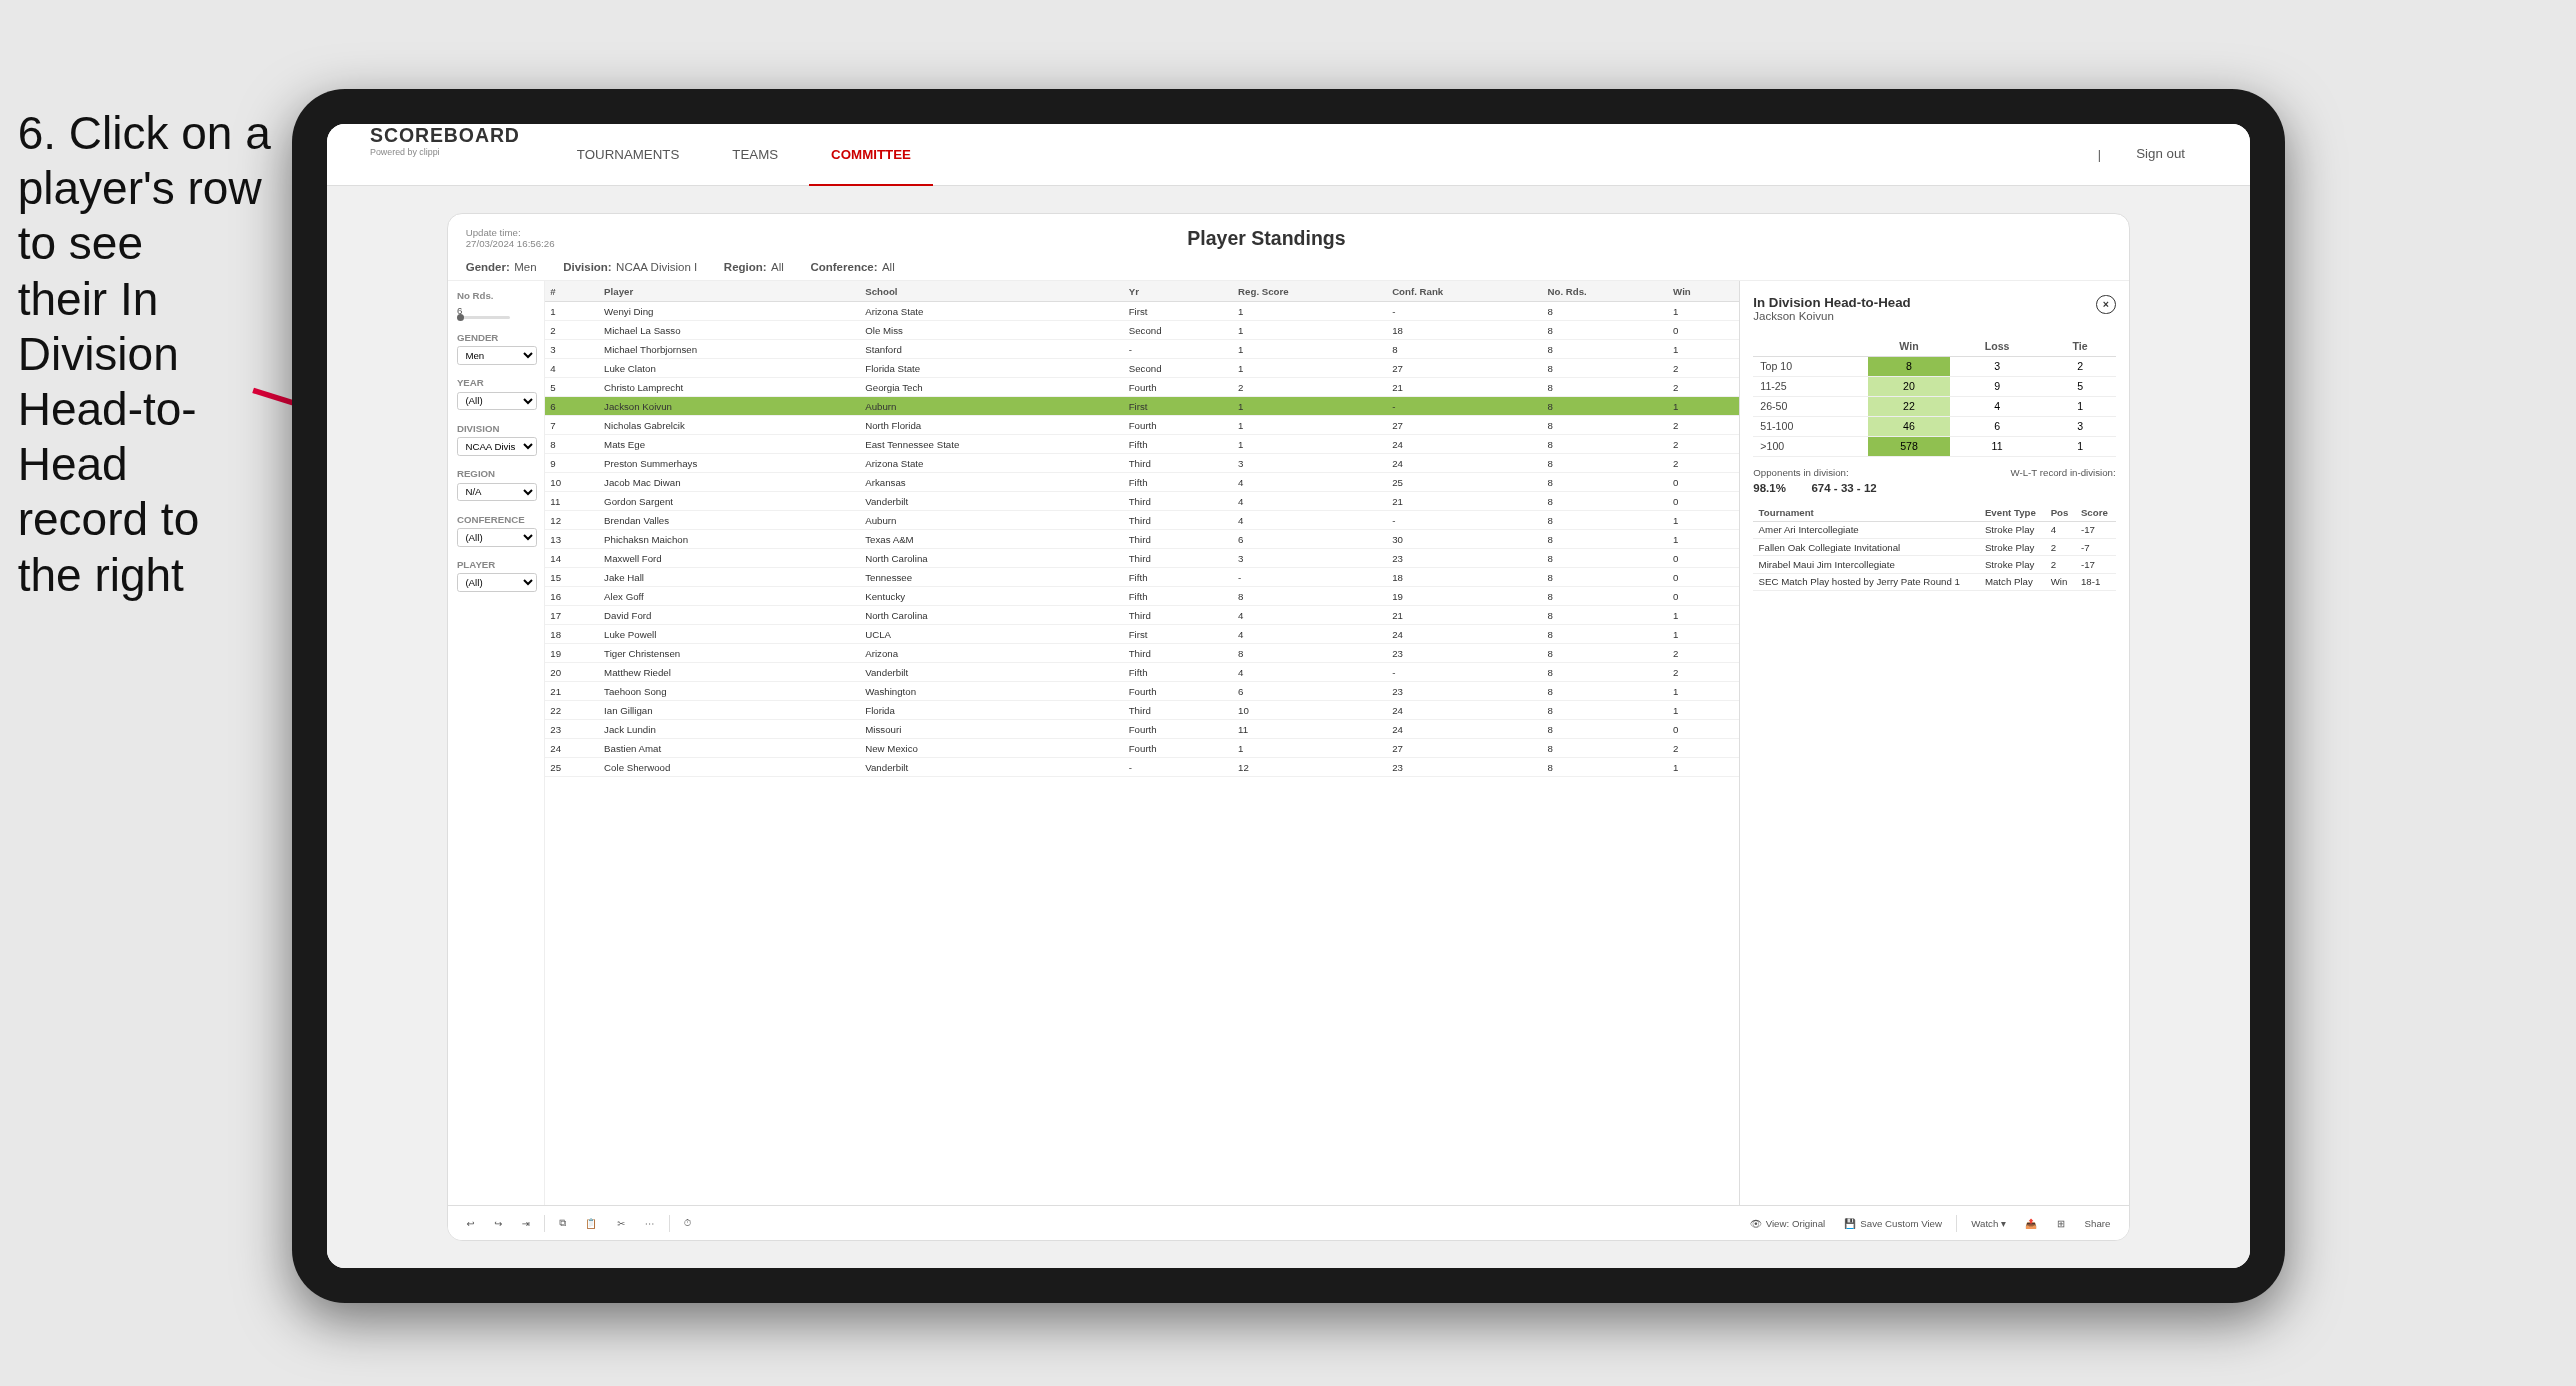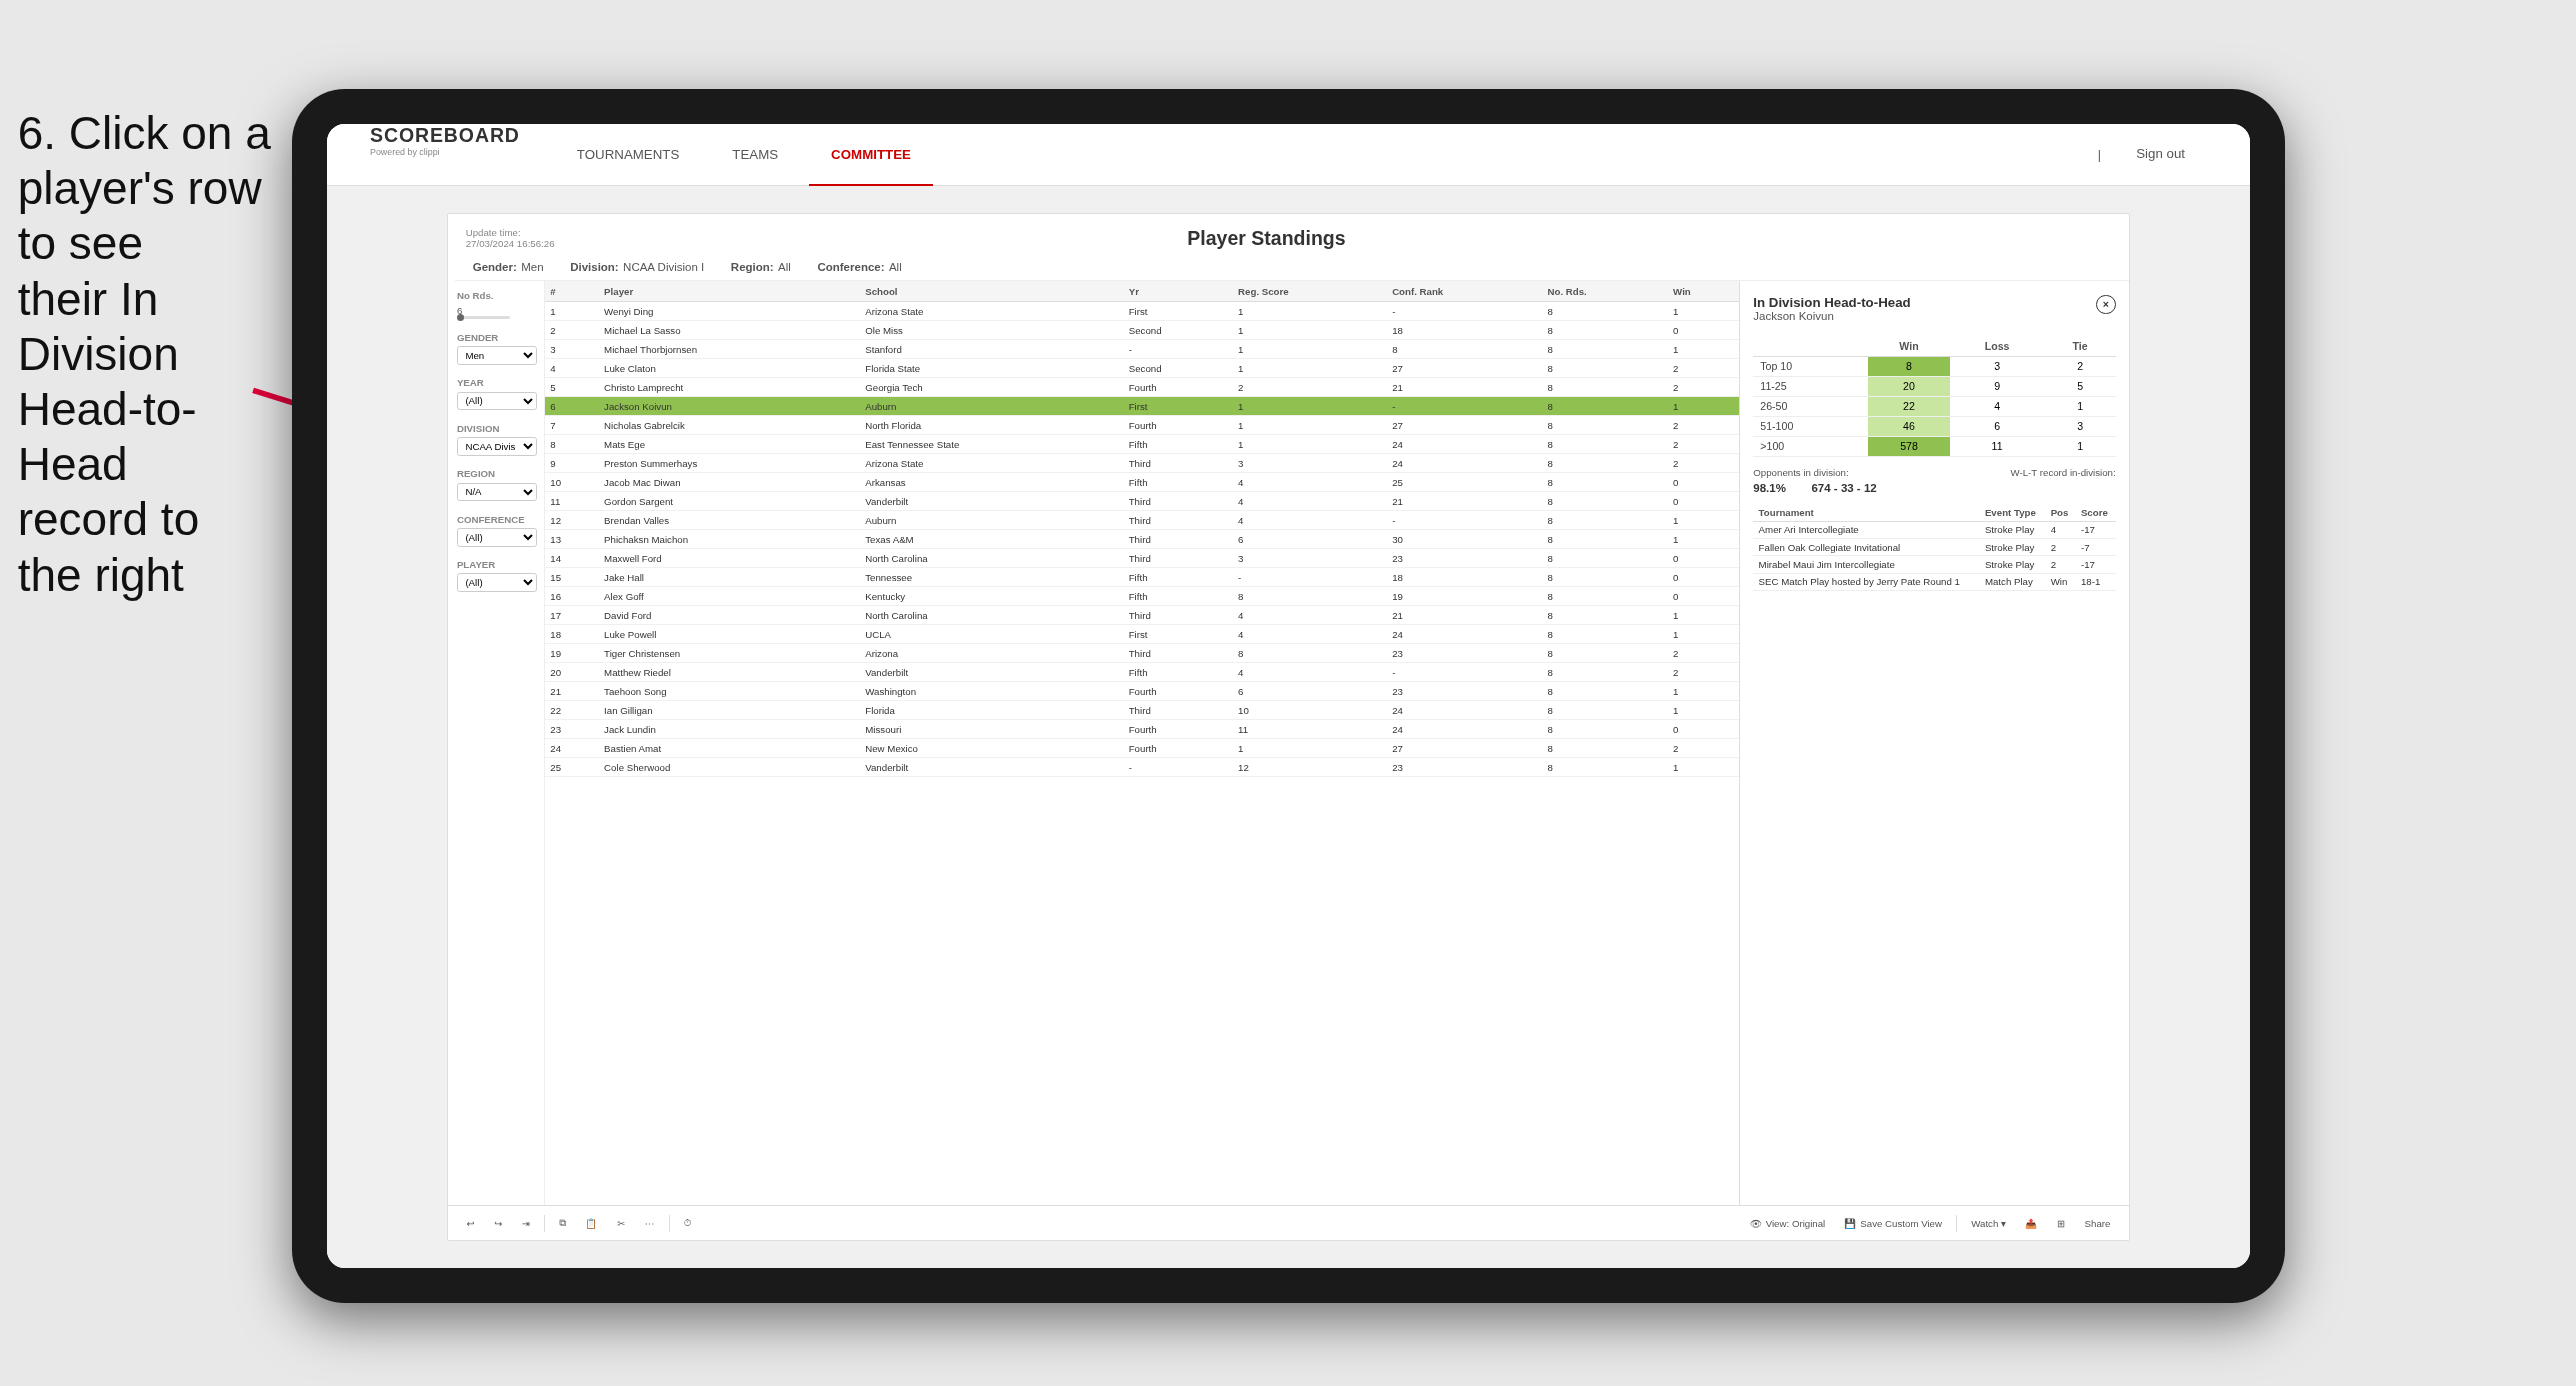--- a/index.html
+++ b/index.html
@@ -146,21 +146,21 @@
       align-items: flex-start;
       justify-content: center;
       padding: 26.6px;
       overflow: hidden;
     }
 
     
     .dashboard-card {
       background: #fff;
       border: 0.9px solid #ddd;
-      border-radius: 2px;
+      border-radius: 15px;
       width: 100%;
       max-width: 1683px;
       height: 100%;
       display: flex;
       flex-direction: column;
       overflow: hidden;
     }
 
     .card-header {
       display: flex;
@@ -186,21 +186,20 @@
     
     .filters-row {
       display: flex;
       align-items: center;
       padding: 7px 17.7px;
       gap: 26.6px;
       font-size: 11.5px;
       color: #555;
       flex-shrink: 0;
       border-bottom: 0.9px solid #eee;
-      margin-left: 7px;
     }
     .filter-item { display: flex; align-items: center; gap: 4.4px; }
     .filter-label { font-weight: bold; }
 
     
     .card-body {
       flex: 1;
       display: flex;
       overflow: hidden;
     }

